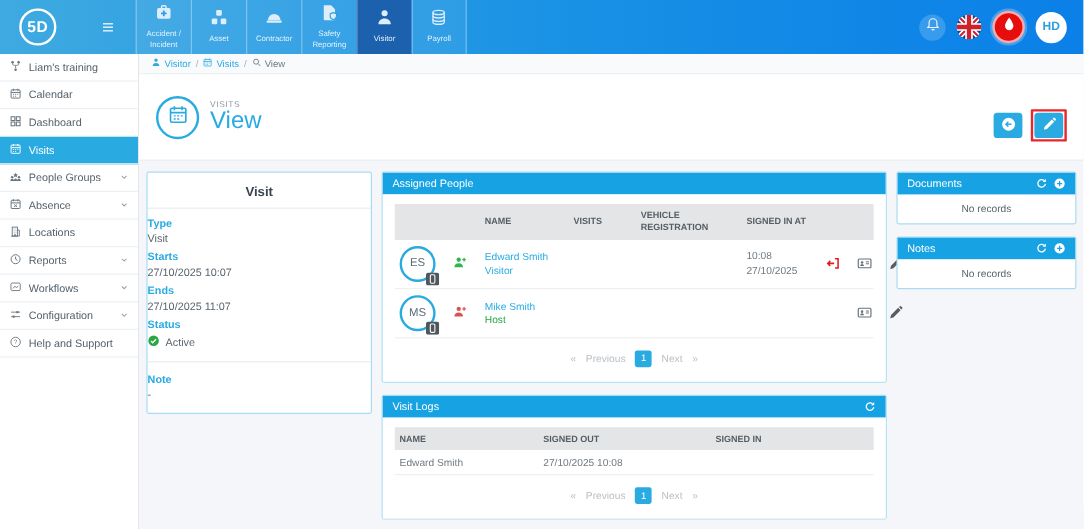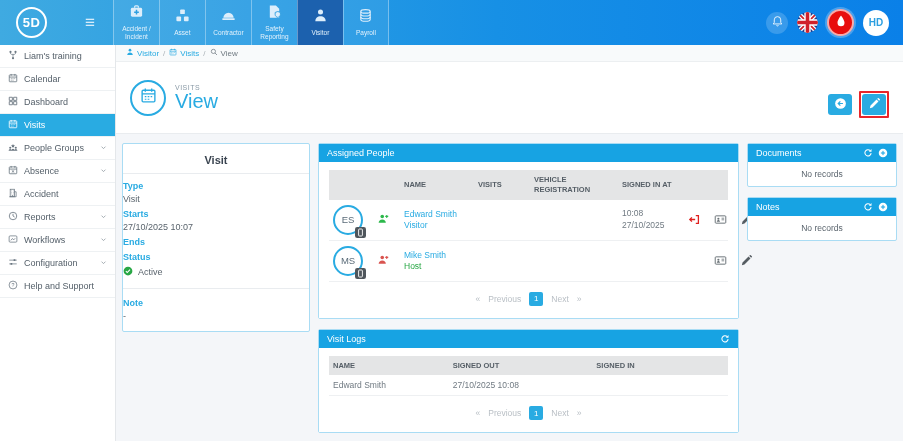--- a/index.html
+++ b/index.html
@@ -249,21 +249,21 @@
           <span class="side-chev"><svg viewBox="0 0 16 16" fill="none" stroke="currentColor" stroke-width="2">
               <path d="M3.5 6l4.5 4.5L12.5 6"></path>
             </svg></span>
         </div>
         <div class="side-item">
           <span class="ic "><svg viewBox="0 0 16 16" fill="none" stroke="currentColor" stroke-width="1.2">
               <rect x="3.5" y="2" width="7" height="12"></rect>
               <path d="M10.5 6H13v8H2"></path>
               <path d="M5.5 4.5h1M8 4.5h1M5.5 7h1M8 7h1M5.5 9.5h1M8 9.5h1M6.5 14v-2.2h1.5V14" stroke-width="1"></path>
             </svg></span>
-          <span class="side-label">Accident</span>
+          <span class="side-label">Locations</span>
         </div>
         <div class="side-item">
           <span class="ic "><svg viewBox="0 0 16 16" fill="none" stroke="currentColor" stroke-width="1.3">
               <circle cx="8" cy="8" r="6"></circle>
               <path d="M8 4.5V8l2.6 1.6"></path>
             </svg></span>
           <span class="side-label">Reports</span>
           <span class="side-chev"><svg viewBox="0 0 16 16" fill="none" stroke="currentColor" stroke-width="2">
               <path d="M3.5 6l4.5 4.5L12.5 6"></path>
             </svg></span>
@@ -358,20 +358,21 @@
       <div class="panels">
 
         <div class="card visit-card">
           <div class="visit-title">Visit</div>
           <div id="visit-fields">
               <div class="f-label">Type</div>
               <div class="f-value">Visit</div>
               <div class="f-label">Starts</div>
               <div class="f-value">27/10/2025 10:07</div>
               <div class="f-label">Ends</div>
+              <div class="f-value">27/10/2025 11:07</div>
               <div class="f-label">Status</div>
               <div class="f-value status-line">
                 <span class="ic "><svg viewBox="0 0 16 16">
                     <circle cx="8" cy="8" r="7" fill="#28a745"></circle>
                     <path d="M4.6 8.3l2.2 2.2 4.4-4.6" fill="none" stroke="#fff" stroke-width="1.8"></path>
                   </svg></span>
                 <span>Active</span>
               </div>
             </div>
           <div class="note-block">

